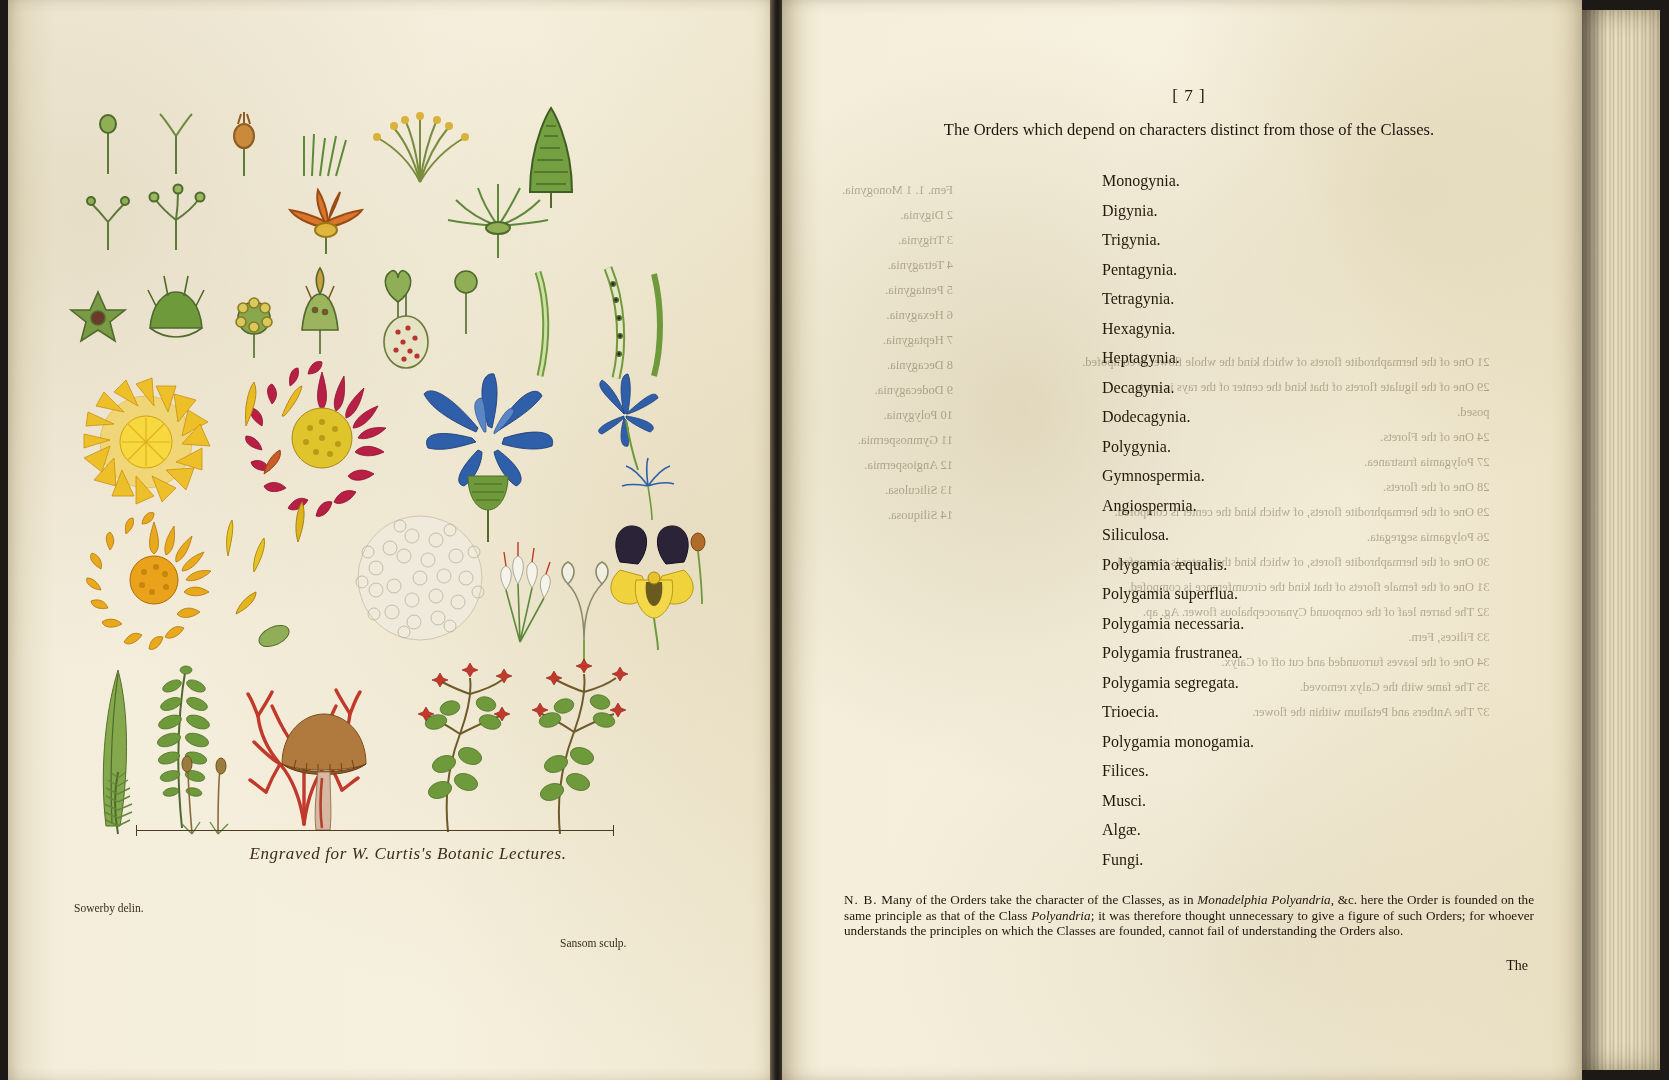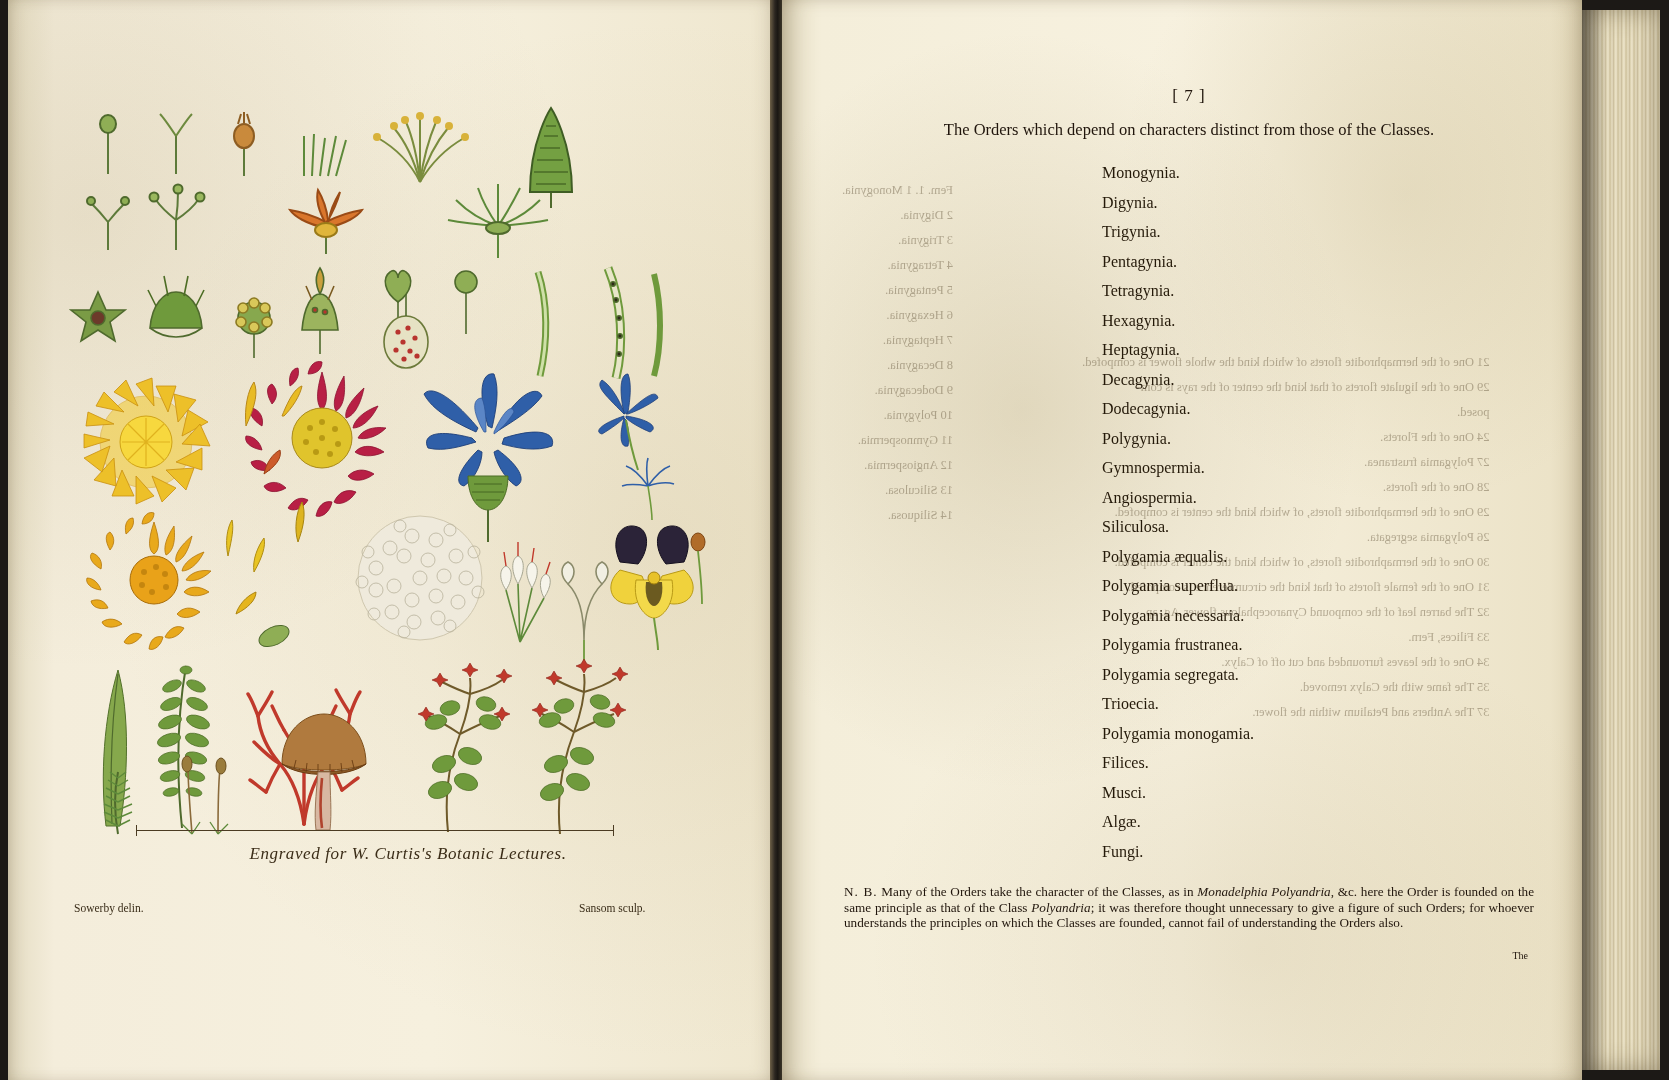--- a/index.html
+++ b/index.html
@@ -82,21 +82,21 @@
   }
   .page-number {
     text-align: center;
     font-size: 17px;
     letter-spacing: 1px;
     margin-bottom: 14px;
   }
   .right-head {
     text-align: center;
     font-size: 16.5px;
-    margin-bottom: 18px;
+    margin-bottom: 26px;
     white-space: nowrap;
   }
   .orders-list {
     margin: 12px 0 18px 0;
     padding: 0;
     list-style: none;
   }
   .orders-list li {
     font-size: 16px;
     line-height: 29.5px;
@@ -108,21 +108,21 @@
     line-height: 15.5px;
     text-align: justify;
     margin-top: 14px;
   }
   .note .nb {
     letter-spacing: 1px;
   }
   .note i { font-style: italic; }
   .catchword {
     text-align: right;
-    font-size: 10px;
+    font-size: 14px;
     margin-top: 19px;
     padding-right: 6px;
   }
   
   .ghost {
     position: absolute;
     color: rgba(78,62,38,0.38);
     font-size: 12.5px;
     line-height: 25px;
     transform: scaleX(-1);
@@ -174,21 +174,21 @@
     color: #3b2d18;
     letter-spacing: 0.6px;
   }
   #credit-left, #credit-right {
     position: absolute;
     top: 806px;
     font-size: 11.5px;
     color: #3a2d19;
   }
   #credit-left { left: 6px; }
-  #credit-right { left: 511px; }
+  #credit-right { left: 492px; margin-top: 35px; }
   svg { display: block; overflow: visible; }
 </style>
 </head>
 <body>
 
 <div id="book">
 
   <div class="page" id="left-page">
 
     <div id="plate">

